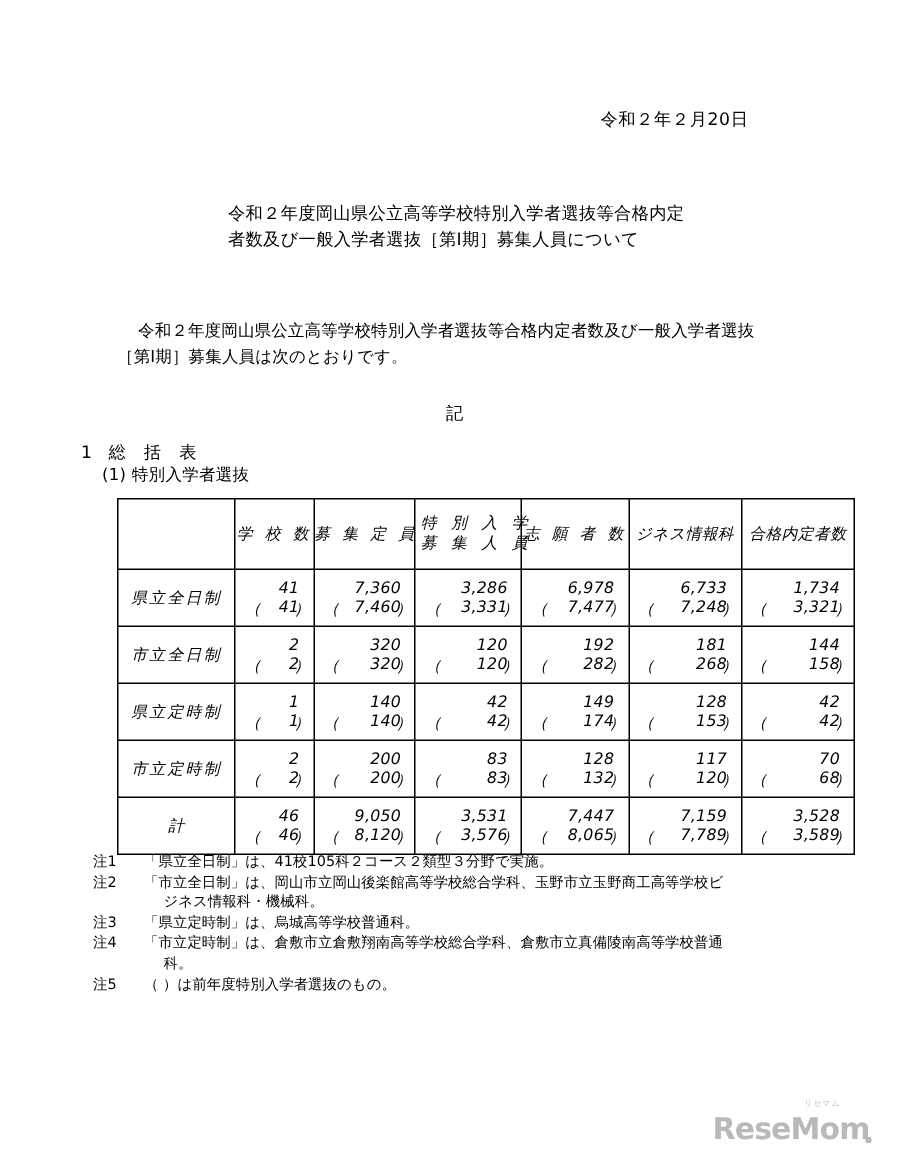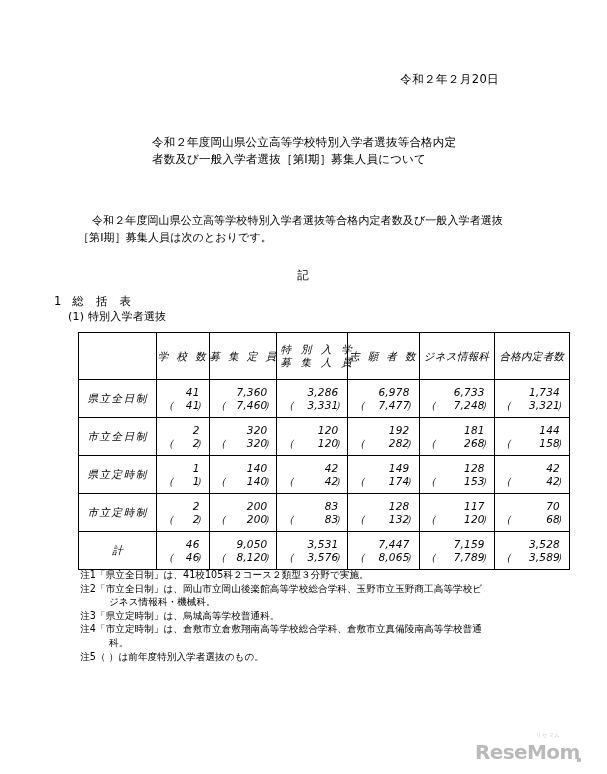--- a/index.html
+++ b/index.html
@@ -185,21 +185,20 @@
     width: 500px;
   }
   .note {
     display: flex;
     align-items: flex-start;
   }
   .note-label {
     width: 34px;
     flex: 0 0 34px;
     white-space: nowrap;
-    text-align: right;
   }
   .note-body {
     flex: 1 1 auto;
   }
   .note-body .cont { display: block; padding-left: 13px; }
 
   
   .watermark {
     position: absolute;
     left: 474px;

